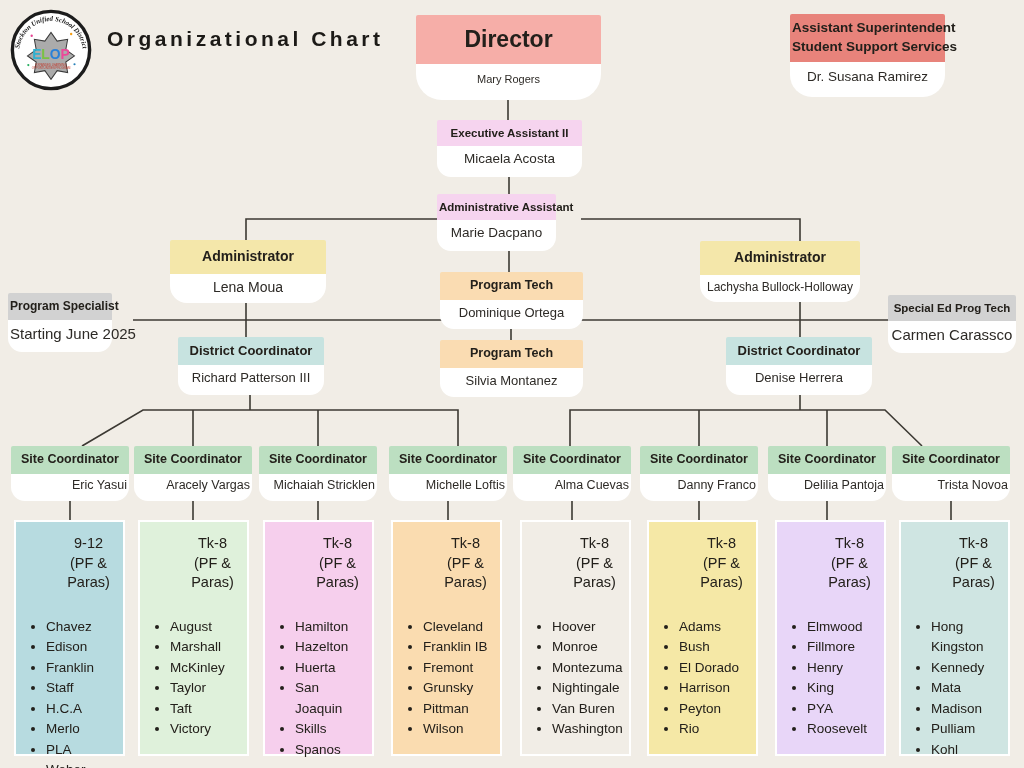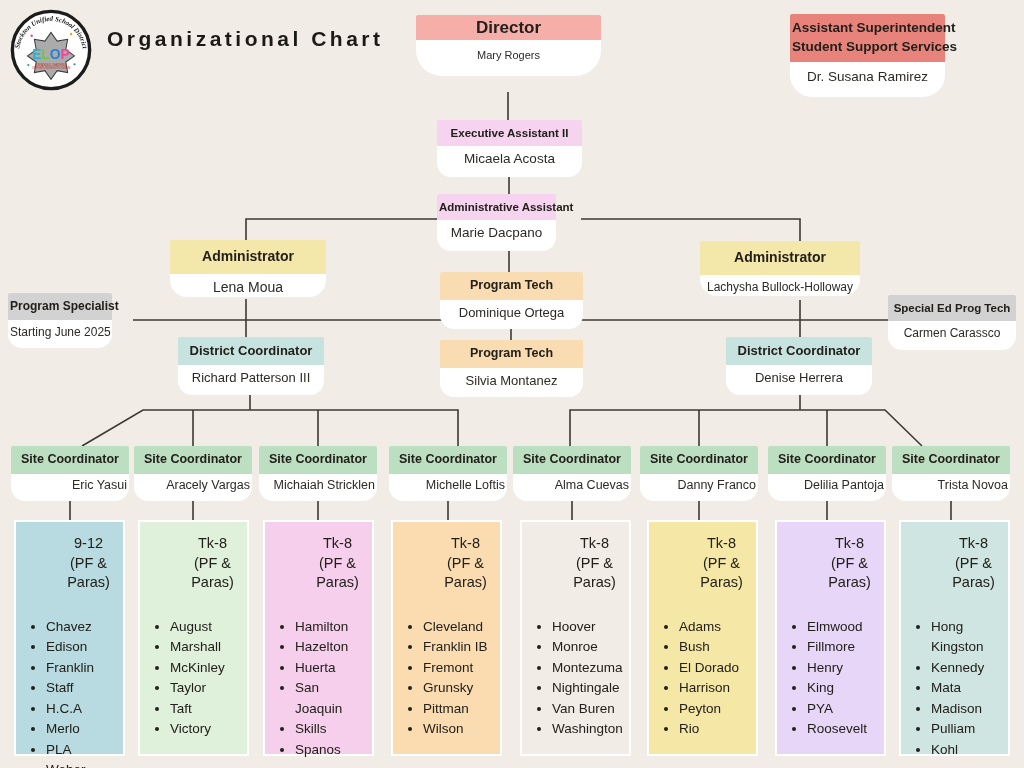--- a/index.html
+++ b/index.html
@@ -13,31 +13,31 @@
     font-size:21px; font-weight:800; letter-spacing:3.5px; color:#1c1a17; white-space:nowrap; }
 
   .logo { position:absolute; left:9px; top:8px; width:84px; height:84px; z-index:2; }
 
   .node { position:absolute; z-index:2; text-align:center; }
   .hdr { background:var(--hdr); color:#23201b; font-weight:700; font-size:13px;
          padding:6px 3px; white-space:nowrap; border-radius:2px 2px 0 0; line-height:1.25; }
   .bod { background:#ffffff; color:#2d2a26; font-size:13px; padding:6px 3px 10px;
          border-radius:0 0 17px 17px; white-space:nowrap; line-height:1.2; }
 
-  .node.director .hdr { font-size:17px; padding:2px 3px; }
+  .node.director .hdr { font-size:23px; padding:10px 3px; }
   .node.director .bod { font-size:11px; padding:9px 3px 14px; border-radius:0 0 26px 26px; }
 
   .node.asst-sup .hdr { font-size:13.5px; line-height:1.4; padding:5px 2px; }
   .node.asst-sup .bod { font-size:13.5px; padding:7px 3px 12px; border-radius:0 0 22px 22px; }
 
   .node.small .hdr { font-size:11.5px; padding:6px 2px; }
-  .node.small .bod { font-size:12px; padding:5px 2px 9px; border-radius:0 0 14px 14px; }
+  .node.small .bod { font-size:15px; padding:5px 2px 9px; border-radius:0 0 14px 14px; }
 
   .node.med .hdr  { font-size:14px; padding:8px 2px; }
-  .node.med .bod  { font-size:12.5px; padding:5px 2px 2px; }
+  .node.med .bod  { font-size:12.5px; padding:5px 2px 8px; }
 
   .node.site .hdr { font-size:12.5px; padding:6px 1px; }
   .node.site .bod { font-size:12.5px; padding:4px 2px 8px; border-radius:0 0 14px 14px;text-align:right; }
 
   .group { position:absolute; top:520px; width:111px; height:236px; z-index:2;
            background:var(--bg); border:2px solid #ffffff; color:#23201b; padding:12px 4px 6px 6px; }
   .ghead { text-align:center; font-size:14.5px; line-height:1.35;margin-left:36px; }
   .group ul { margin:24px 0 0 0; padding-left:24px; list-style:disc;
               font-size:13.5px; line-height:1.52; text-align:left; }
 </style>

